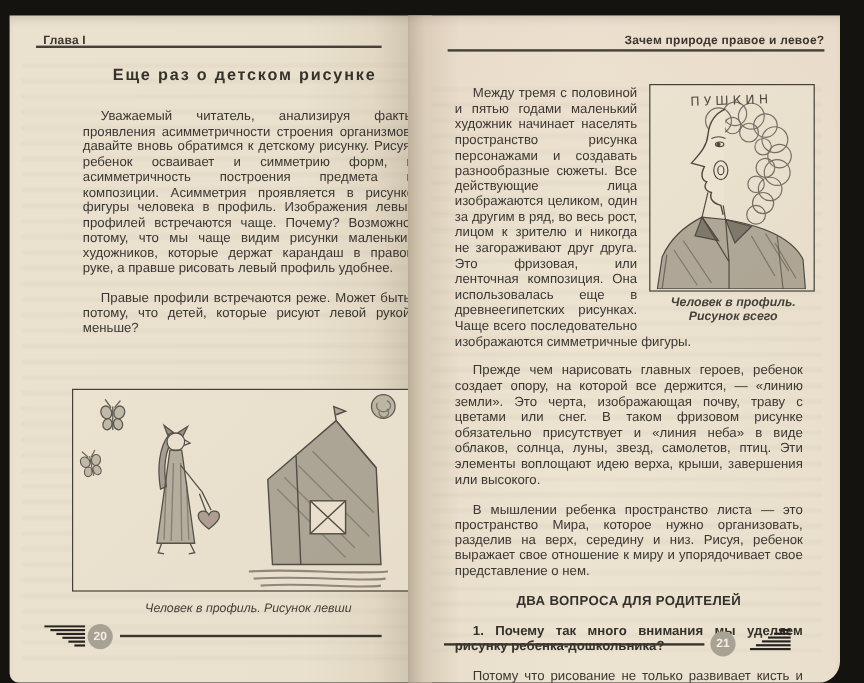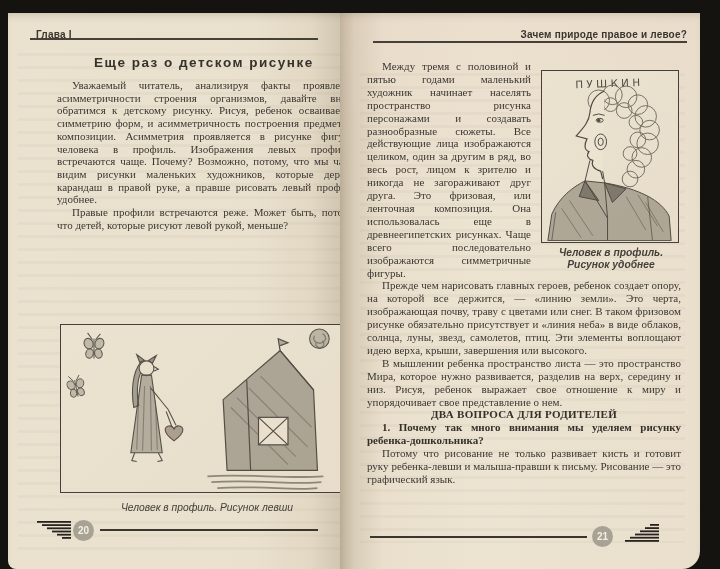--- a/index.html
+++ b/index.html
@@ -33,21 +33,21 @@
   }
   .running-head{
     position:absolute;top:16px;font-size:10px;font-weight:bold;color:#3a362f;letter-spacing:.2px;
   }
   .head-rule{position:absolute;height:1.5px;background:#45403a;}
   .chapter-title{
     position:absolute;left:51px;top:42px;font-size:13.5px;font-weight:bold;
     letter-spacing:1.5px;color:#35322c;white-space:nowrap;padding-left:35px;
   }
   .body-text{color:#3b3732;font-size:11px;text-align:justify;}
-  .body-text p{margin:0;text-indent:15px;font-family:Liberation Serif, serif;}
+  .body-text p{margin:12px;text-indent:15px;}
   .lp-text{position:absolute;left:49px;top:66px;width:300px;line-height:12.7px;}
   .rp-text{position:absolute;left:27px;top:47px;width:314px;line-height:12.9px;}
   .figure-frame{
     border:1.4px solid #45413a;background:linear-gradient(135deg,#ebe2d0,#e7ddca);
     box-sizing:border-box;
   }
   .lp-figure{position:absolute;left:52px;top:311px;width:288px;height:169px;}
   .caption{font-style:italic;color:#45413a;font-size:10.3px;text-align:center;}
   .lp-caption{position:absolute;left:40px;top:489px;width:318px;}
   .rp-figure{float:right;width:140px;margin:10px 0 2px 10px;}
@@ -194,27 +194,27 @@
             <path d="M44,112 L67,150 L64,114 M67,150 L67,173"></path>
             <path d="M44,112 L58,132 L38,128 Z" fill="rgba(80,75,66,.5)"></path>
             <path d="M64,114 L72,134 L86,120 Z" fill="rgba(80,75,66,.5)"></path>
             <path d="M20,140 L40,170 M28,132 L52,168 M86,128 L106,162 M98,126 L118,158 M106,134 L124,164" opacity=".5"></path>
             <path d="M108,128 L113,173 M14,144 L10,173" opacity=".7"></path>
           </g>
         </svg>
       </div>
       <div class="caption">
         <div>Человек в профиль.</div>
-        <div>Рисунок удобнее</div>
+        <div>Рисунок всего</div>
       </div>
     </div>
 
     <p>Между тремя с половиной и пятью годами маленький художник начинает населять пространство рисунка персонажами и создавать разнообразные сюжеты. Все действующие лица изображаются целиком, один за другим в ряд, во весь рост, лицом к зрителю и никогда не загораживают друг друга. Это фризовая, или ленточная композиция. Она использовалась еще в древнеегипетских рисунках. Чаще всего последовательно изображаются симметричные фигуры.</p>
     <p>Прежде чем нарисовать главных героев, ребенок создает опору, на которой все держится, — «линию земли». Это черта, изображающая почву, траву с цветами или снег. В таком фризовом рисунке обязательно присутствует и «линия неба» в виде облаков, солнца, луны, звезд, самолетов, птиц. Эти элементы воплощают идею верха, крыши, завершения или высокого.</p>
-    <p>В мышлении ребенка пространство листа — это пространство Мира, которое нужно развивается, разделив на верх, середину и низ. Рисуя, ребенок выражает свое отношение к миру и упорядочивает свое представление о нем.</p>
+    <p>В мышлении ребенка пространство листа — это пространство Мира, которое нужно организовать, разделив на верх, середину и низ. Рисуя, ребенок выражает свое отношение к миру и упорядочивает свое представление о нем.</p>
 
     <p class="section-heading">ДВА ВОПРОСА ДЛЯ РОДИТЕЛЕЙ</p>
     <p class="question">1. Почему так много внимания мы уделяем рисунку ребенка-дошкольника?</p>
     <p>Потому что рисование не только развивает кисть и готовит руку ребенка-левши и малыша-правши к письму. Рисование — это графический язык.</p>
   </div>
 
   <div class="footer-rule" style="left:30px;top:523px;width:217px;"></div>
   <div class="page-circle" style="left:252px;top:513px;">21</div>
   <svg class="speed-lines" style="left:281px;top:511px;" width="38" height="20">
     <g fill="#27241f">

